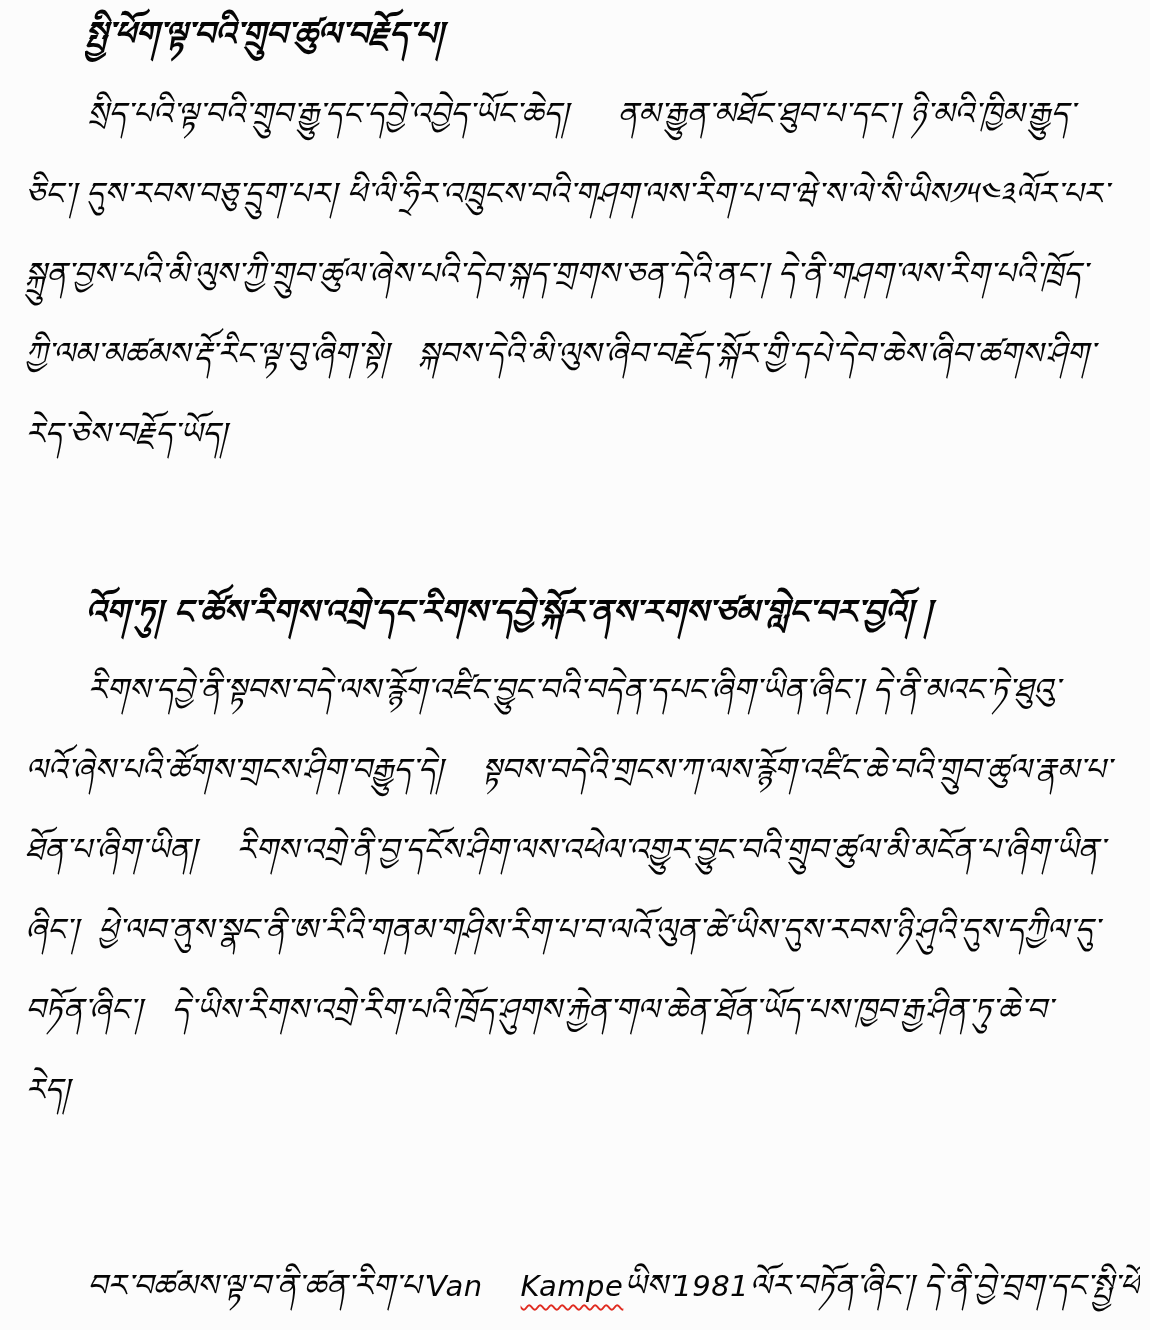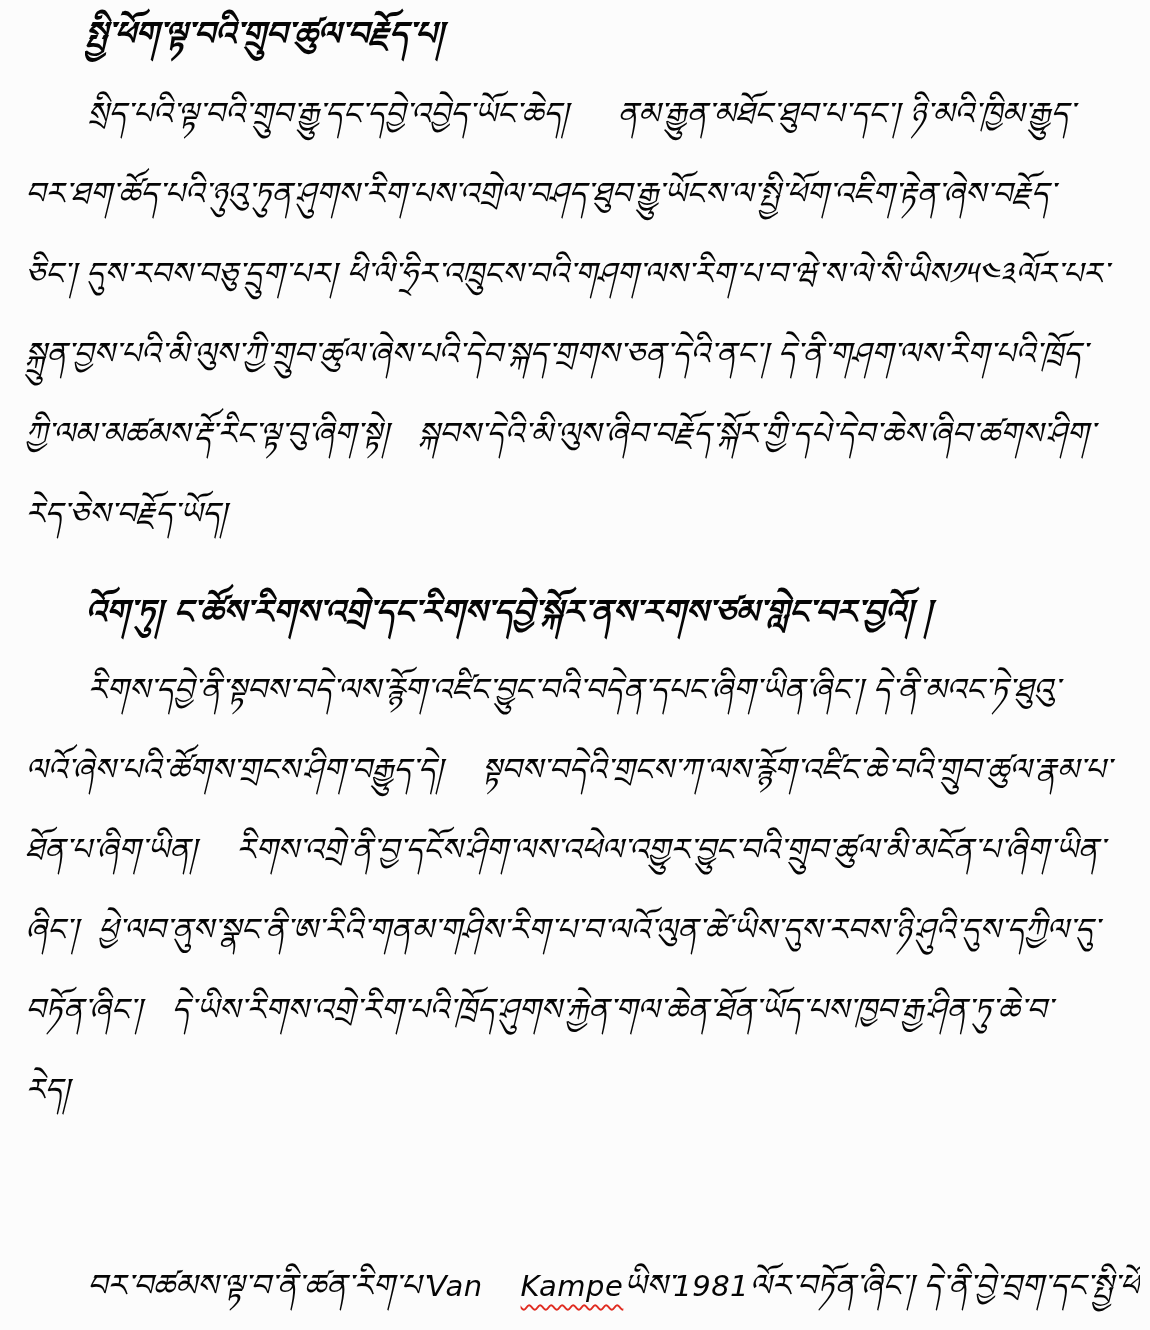--- a/index.html
+++ b/index.html
@@ -39,21 +39,20 @@
 </style>
 </head>
 <body>
 
 <div class="page">
 
   <div class="heading" style="top:2px;">སྤྱི་ཕོག་ལྟ་བའི་གྲུབ་ཚུལ་བརྗོད་པ།</div>
 
   <div class="para" style="top:76px;">
     <div class="line indent">སྲིད་པའི་ལྟ་བའི་གྲུབ་རྒྱུ་དང་དབྱེ་འབྱེད་ཡོང་ཆེད།     ནམ་རྒྱུན་མཐོང་ཐུབ་པ་དང་། ཉི་མའི་ཁྱིམ་རྒྱུད་</div>
-    <div class="line">བར་ཐག་ཚོད་པའི་ཉུའུ་ཏུན་ཤུགས་རིག་པས་འགྲེལ་བཤད་ཐུབ་རྒྱུ་ཡོངས་ལ་སྤྱི་ཕོག་འཇིག་རྟེན་ཞེས་བརྗོད་</div>
     <div class="line">ཅིང་། དུས་རབས་བཅུ་དྲུག་པར། ཕི་ལི་ཧྲིར་འཁྲུངས་བའི་གཤག་ལས་རིག་པ་བ་ཝེ་ས་ལེ་སི་ཡིས༡༥༤༣ལོར་པར་</div>
     <div class="line">སྐྲུན་བྱས་པའི་མི་ལུས་ཀྱི་གྲུབ་ཚུལ་ཞེས་པའི་དེབ་སྐད་གྲགས་ཅན་དེའི་ནང་། དེ་ནི་གཤག་ལས་རིག་པའི་ཁྲོད་</div>
     <div class="line">ཀྱི་ལམ་མཚམས་རྡོ་རིང་ལྟ་བུ་ཞིག་སྟེ།   སྐབས་དེའི་མི་ལུས་ཞིབ་བརྗོད་སྐོར་གྱི་དཔེ་དེབ་ཆེས་ཞིབ་ཚགས་ཤིག་</div>
     <div class="line">རེད་ཅེས་བརྗོད་ཡོད།</div>
   </div>
 
   <div class="heading" style="top:580px;">འོག་ཏུ། ང་ཚོས་རིགས་འགྲེ་དང་རིགས་དབྱེ་སྐོར་ནས་རགས་ཙམ་གླེང་བར་བྱའོ། །</div>
 
   <div class="para" style="top:652px;">
     <div class="line indent">རིགས་དབྱེ་ནི་སྟབས་བདེ་ལས་རྙོག་འཛིང་བྱུང་བའི་བདེན་དཔང་ཞིག་ཡིན་ཞིང་། དེ་ནི་མའང་ཏེ་ཐུའུ་</div>

